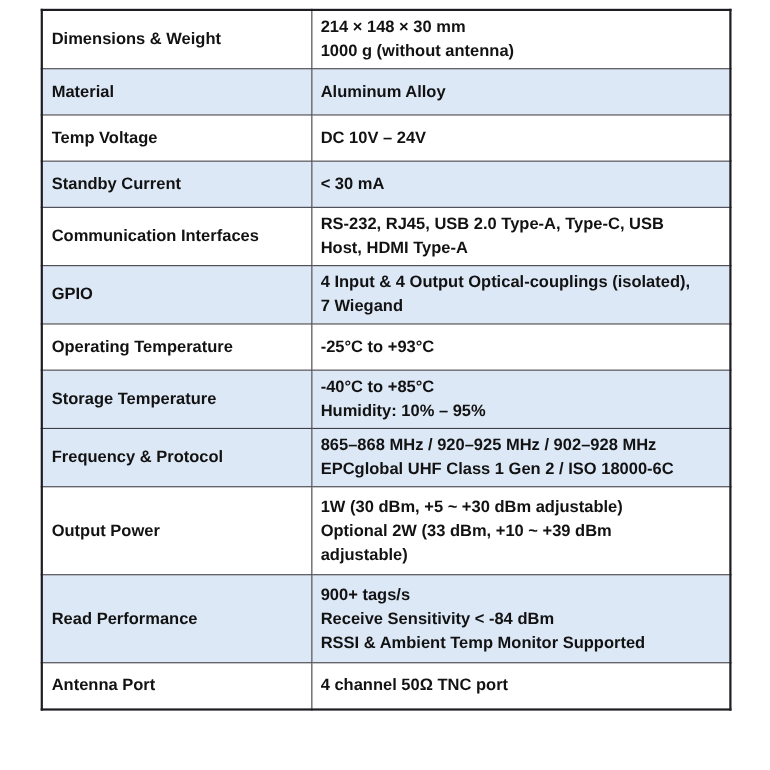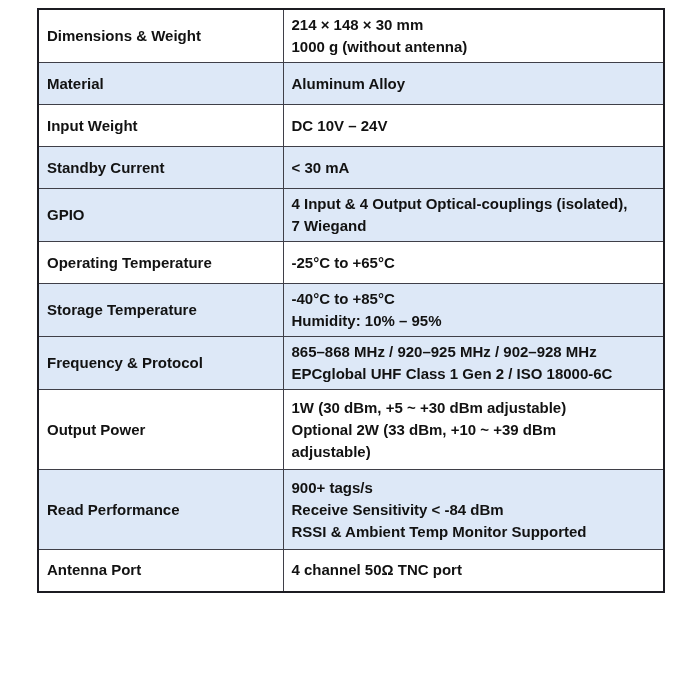--- a/index.html
+++ b/index.html
@@ -60,42 +60,49 @@
             <span class="value-line">1000 g (without antenna)</span>
           </td>
         </tr>
         <tr class="shaded lines-1">
           <th><span>Material</span></th>
           <td>
             <span class="value-line">Aluminum Alloy</span>
           </td>
         </tr>
         <tr class="plain lines-1">
-          <th><span>Input Weight</span></th>
+          <th><span>Temp Voltage</span></th>
           <td>
             <span class="value-line">DC 10V – 24V</span>
           </td>
         </tr>
         <tr class="shaded lines-1">
           <th><span>Standby Current</span></th>
           <td>
             <span class="value-line">&lt; 30 mA</span>
+          </td>
+        </tr>
+        <tr class="plain lines-2">
+          <th><span>Communication Interfaces</span></th>
+          <td>
+            <span class="value-line">RS-232, RJ45, USB 2.0 Type-A, Type-C, USB</span>
+            <span class="value-line">Host, HDMI Type-A</span>
           </td>
         </tr>
         <tr class="shaded lines-2">
           <th><span>GPIO</span></th>
           <td>
             <span class="value-line">4 Input &amp; 4 Output Optical-couplings (isolated),</span>
             <span class="value-line">7 Wiegand</span>
           </td>
         </tr>
         <tr class="plain lines-1">
           <th><span>Operating Temperature</span></th>
           <td>
-            <span class="value-line">-25°C to +65°C</span>
+            <span class="value-line">-25°C to +93°C</span>
           </td>
         </tr>
         <tr class="shaded lines-2">
           <th><span>Storage Temperature</span></th>
           <td>
             <span class="value-line">-40°C to +85°C</span>
             <span class="value-line">Humidity: 10% – 95%</span>
           </td>
         </tr>
         <tr class="shaded lines-2">

